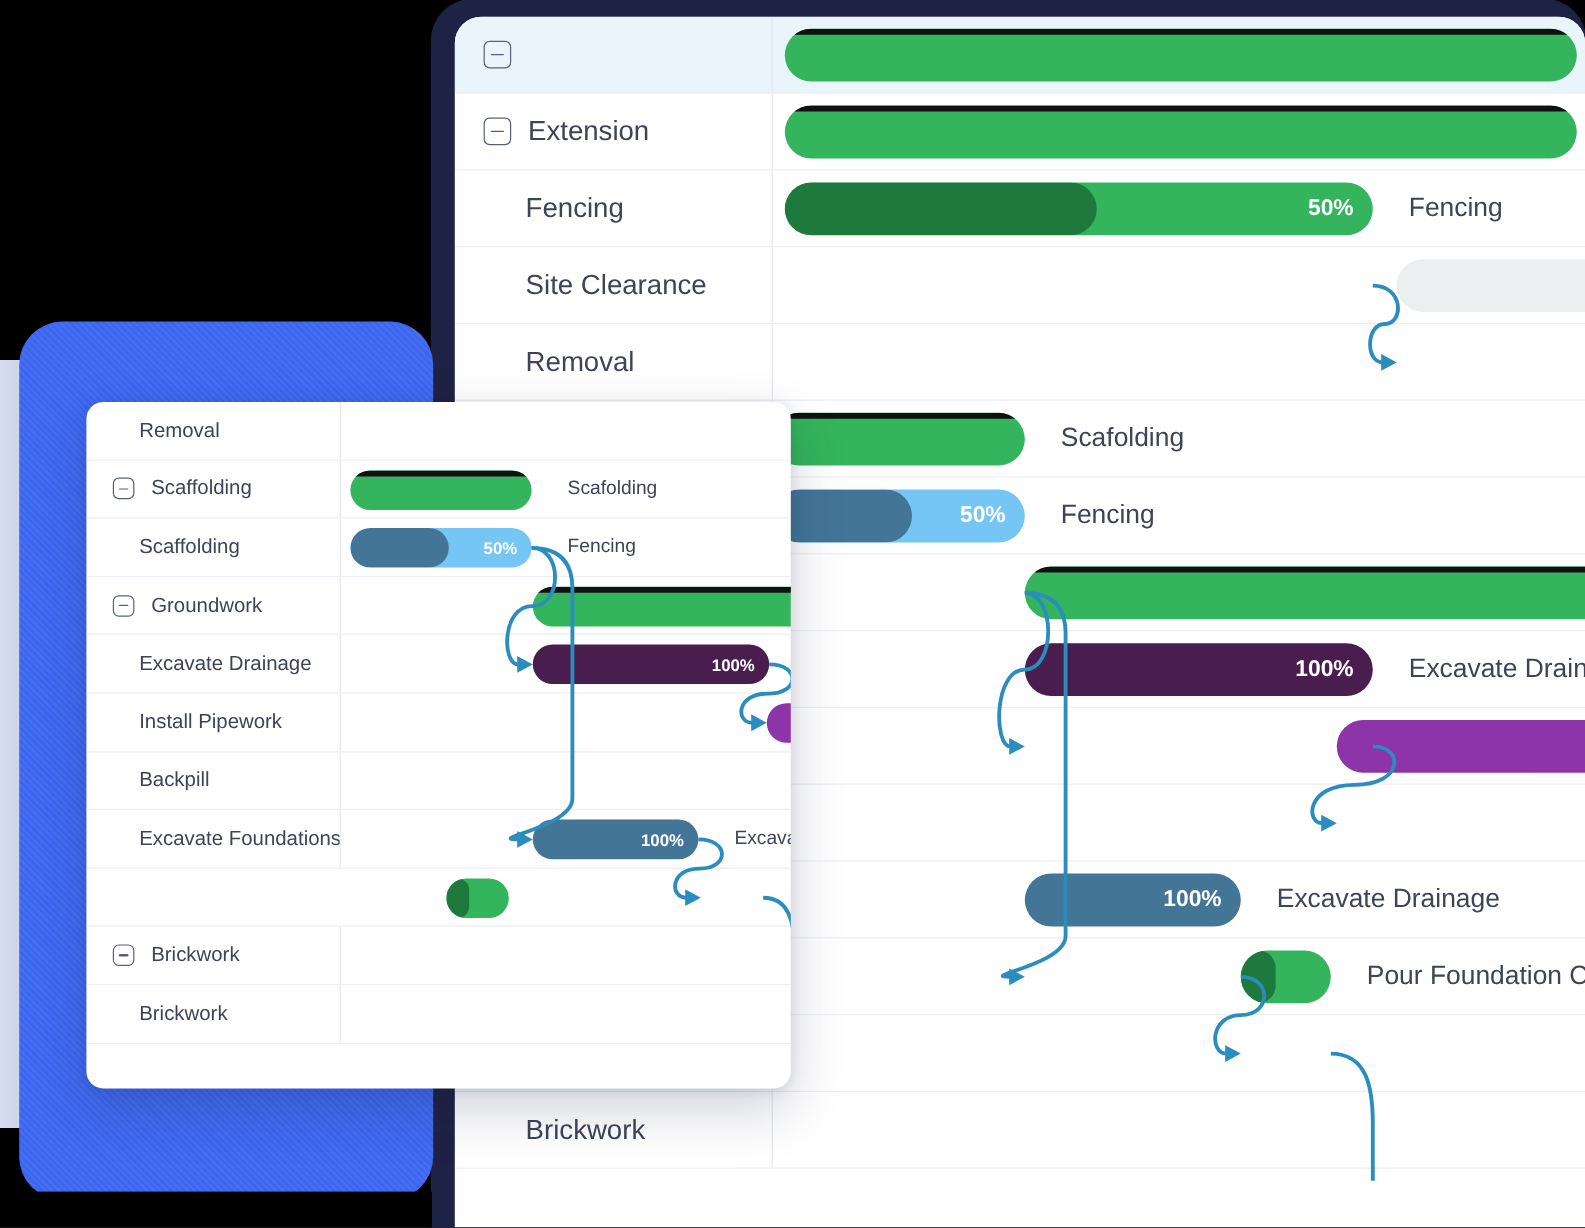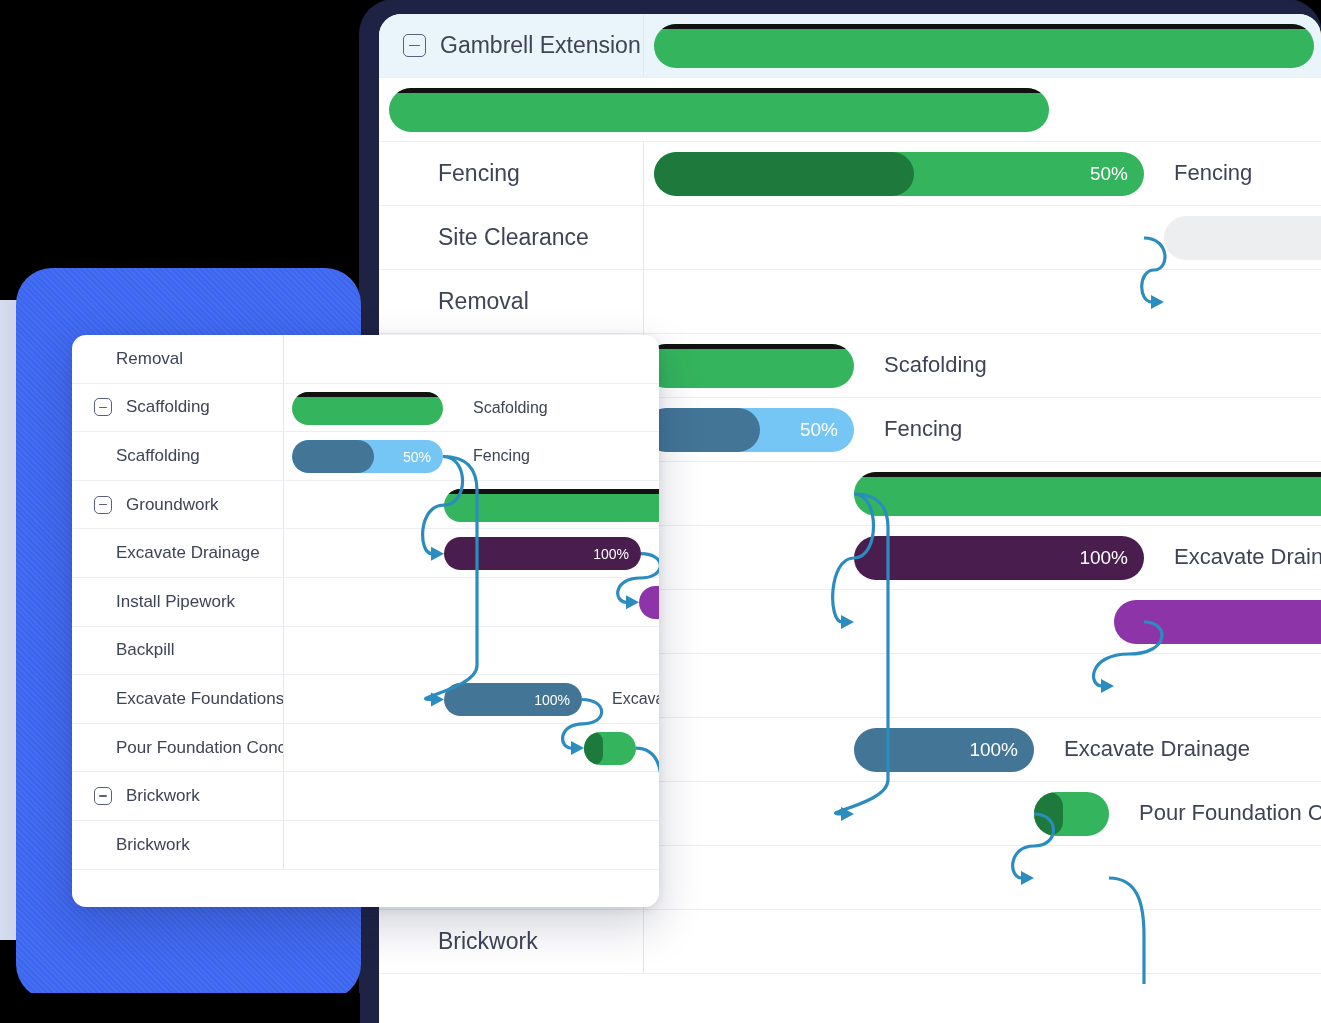--- a/index.html
+++ b/index.html
@@ -36,21 +36,21 @@
     flex:0 0 auto;display:inline-flex;align-items:center;justify-content:center;
     border:1.6px solid #58607a;border-radius:5px;background:transparent;
   }
   .toggle .minus{display:block;background:#58607a;border-radius:1px;}
   .tname{color:#3e4456;overflow:hidden;text-overflow:clip;}
   .barcell{position:relative;flex:1 1 auto;overflow:visible;}
 
   
   .bar{position:absolute;border-radius:999px;overflow:hidden;display:flex;align-items:center;}
   .bar .fill{position:absolute;left:0;top:0;bottom:0;border-radius:999px;}
-  .bar .pct{position:relative;z-index:2;color:#fff;font-weight:400;margin-left:auto;}
+  .bar .pct{position:relative;z-index:2;color:#fff;font-weight:700;margin-left:auto;}
   .bar.summary{border-radius:999px;}
   .bar.summary::before{
     content:"";position:absolute;left:0;right:0;top:0;height:5px;background:#111;border-radius:999px 999px 0 0;
   }
   .barlabel{position:absolute;color:#3e4456;white-space:nowrap;}
 
   
   .big .namecell{width:265px;padding-left:24px;}
   .big .row{height:64px;}
   .big .tname{font-size:23px;}
@@ -110,27 +110,32 @@
 
 <div class="device-back">
   <div class="device-back-screen">
     <div class="gantt big">
       <div class="rows" id="big-rows">
           <div class="row hl">
             <div class="namecell">
               <span class="toggle">
                 <span class="minus"></span>
               </span>
-              <span class="tname">Gambrell Extension</span>
             </div>
             <div class="barcell">
               <div class="bar summary" style="left: 10px; width: 660px; background: rgb(52, 180, 92);"></div>
             </div>
           </div>
           <div class="row">
+            <div class="namecell">
+              <span class="toggle">
+                <span class="minus"></span>
+              </span>
+              <span class="tname">Extension</span>
+            </div>
             <div class="barcell">
               <div class="bar summary" style="left: 10px; width: 660px; background: rgb(52, 180, 92);"></div>
             </div>
           </div>
           <div class="row">
             <div class="namecell indent">
               <span class="tname">Fencing</span>
             </div>
             <div class="barcell">
               <div class="bar" style="left: 10px; width: 490px; background: rgb(52, 180, 92);">
@@ -350,23 +355,20 @@
             <span class="tname">Excavate Foundations</span>
           </div>
           <div class="barcell">
             <div class="bar" style="left: 160px; width: 138px; background: rgb(67, 117, 150);">
               <span class="pct">100%</span>
             </div>
             <span class="barlabel" style="left: 328px;">Excavate Drainage</span>
           </div>
         </div>
         <div class="row">
-          <div class="namecell indent">
-            <span class="tname">Pour Foundation Conc</span>
-          </div>
           <div class="barcell">
             <div class="bar" style="left: 300px; width: 52px; background: rgb(52, 180, 92);">
               <div class="fill" style="width: 36%; background: rgb(30, 122, 60);"></div>
             </div>
           </div>
         </div>
         <div class="row">
           <div class="namecell">
             <span class="toggle">
               <span class="minus"></span>

